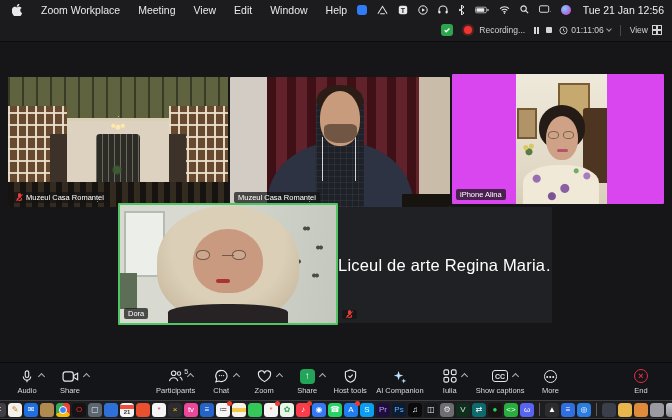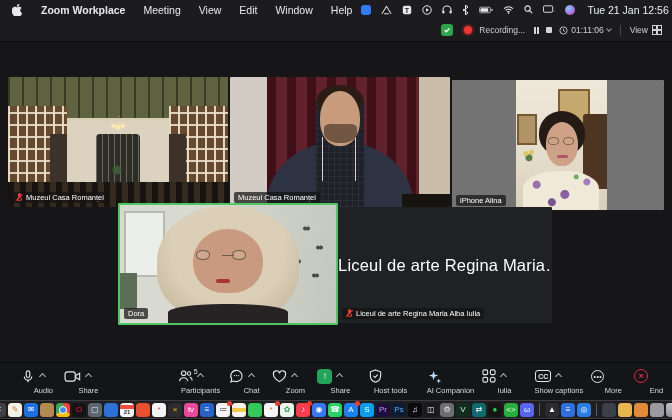--- a/index.html
+++ b/index.html
@@ -3,21 +3,21 @@
 <meta charset="utf-8">
 <style>
   html,body{margin:0;padding:0;background:#000;}
   *{box-sizing:border-box;font-family:"Liberation Sans","DejaVu Sans",sans-serif;}
   .screen{position:relative;width:672px;height:420px;background:#000;overflow:hidden;}
 
   
   .menubar{position:absolute;top:0;left:0;right:0;height:19px;background:#1c1c1e;display:flex;align-items:center;color:#e9e9ea;font-size:10.5px;padding:0 8px;z-index:50;}
   .menubar .apple{margin:0 10px 0 4px;display:flex;align-items:center;}
   .menu-item{padding:0 9px;white-space:nowrap;}
-  .menu-item.app{font-weight:700;}
+  .menu-item.app{font-weight:400;}
   .mb-right{margin-left:auto;display:flex;align-items:center;gap:10px;}
   .st-ic{display:flex;align-items:center;}
   .mb-clock{font-size:10.5px;color:#eceff1;white-space:nowrap;margin-left:2px;}
 
   
   .ztitle{position:absolute;top:19px;left:0;right:0;height:23px;background:#1b1b1d;border-bottom:1px solid #0c0c0d;display:flex;align-items:center;justify-content:flex-end;padding-right:10px;gap:7px;color:#cfd2d6;font-size:8.5px;z-index:40;}
   .shield{width:12px;height:12px;border-radius:3px;background:#2da44e;display:flex;align-items:center;justify-content:center;}
   .recdot{width:8px;height:8px;border-radius:50%;background:#f0352f;box-shadow:0 0 0 2px rgba(240,53,47,.28);margin-left:4px;}
   .pause-g{display:flex;gap:1.5px;margin-left:2px;}
   .pause-g i{display:block;width:1.8px;height:7px;background:#d6d6d6;}
@@ -49,21 +49,21 @@
   .mn-curtain{position:absolute;left:17%;width:69%;top:0;bottom:0;background:repeating-linear-gradient(90deg,rgba(0,0,0,.30) 0 9px,rgba(255,255,255,.05) 9px 20px);}
   .mn-body{position:absolute;left:17%;width:66%;height:50%;bottom:0;background:#2d3342;border-radius:48% 48% 0 0/95% 95% 0 0;}
   .mn-shirt{position:absolute;left:50%;width:22%;height:84%;bottom:0;transform:translateX(-50%);background:#1e2127;background-image:repeating-linear-gradient(0deg,rgba(255,255,255,.05) 0 1px,transparent 1px 6px),repeating-linear-gradient(90deg,rgba(255,255,255,.05) 0 1px,transparent 1px 6px);}
   .mn-wire{position:absolute;top:46%;width:1px;height:34%;background:rgba(245,245,245,.85);}
   .mn-face{position:absolute;left:41%;top:11%;width:18%;height:42%;background:#c89b7d;border-radius:50% 50% 46% 46%;}
   .mn-hair{position:absolute;left:39.5%;top:6%;width:21%;height:22%;background:#2b1d15;border-radius:50% 50% 42% 42%;}
   .mn-beard{position:absolute;left:42.5%;top:36%;width:15%;height:15%;background:rgba(43,29,21,.55);border-radius:20% 20% 50% 50%;}
   .mn-desk{position:absolute;right:0;bottom:0;width:22%;height:10%;background:#17130f;}
 
   
-  .t-alina{left:452px;top:38px;width:212px;height:130px;background:#737373;}
+  .t-alina{left:452px;top:32px;width:212px;height:130px;background:#d946ef;}
   .al-strip{position:absolute;left:30%;width:43%;top:0;bottom:0;background:linear-gradient(180deg,#efe9db,#e2dac7 70%,#d8cfba);}
   .al-f1{position:absolute;left:46%;top:7%;width:36%;height:27%;background:#c5a96e;border:2px solid #7c5c32;}
   .al-f2{position:absolute;left:2%;top:26%;width:22%;height:24%;background:#b09468;border:2px solid #755834;}
   .al-furn{position:absolute;right:0;top:26%;width:26%;height:58%;background:#4d3522;border-radius:3px 0 0 0;}
   .al-flower{position:absolute;left:6%;top:52%;width:16px;height:14px;background:radial-gradient(circle at 30% 40%,#d9c85e 0 2px,transparent 3px),radial-gradient(circle at 65% 30%,#d9c85e 0 2px,transparent 3px),radial-gradient(circle at 50% 70%,#5c7a42 0 3px,transparent 4px);}
   .al-hair{position:absolute;left:26%;top:24%;width:50%;height:34%;background:#241a16;border-radius:50% 50% 44% 44%;}
   .al-face{position:absolute;left:33%;top:32%;width:35%;height:34%;background:#cfa287;border-radius:50% 50% 46% 46%;}
   .al-gl{position:absolute;top:44%;width:11px;height:8px;border:1px solid #77664f;border-radius:45%;}
   .al-gl.g1{left:36%;} .al-gl.g2{left:52%;}
   .al-lip{position:absolute;left:45%;top:58%;width:11px;height:3px;background:#b2556a;border-radius:2px;}
@@ -89,21 +89,21 @@
   
   .micmute{position:relative;width:7px;height:9px;flex:0 0 auto;}
   .micmute::before{content:"";position:absolute;left:2px;top:0;width:3px;height:5px;border-radius:2px;background:#e63b3b;}
   .micmute::after{content:"";position:absolute;left:-1px;top:4px;width:9px;height:1.2px;background:#e63b3b;transform:rotate(-45deg);}
   .micmute .stand{position:absolute;left:1px;top:5px;width:5px;height:2.5px;border:1px solid #e63b3b;border-top:none;border-radius:0 0 4px 4px;}
 
   
   .toolbar{position:absolute;left:0;right:0;top:362px;height:38px;background:#141518;border-top:1px solid #0a0a0b;display:flex;align-items:center;padding:0 10px;gap:9px;z-index:30;}
   .tb-item{display:flex;flex-direction:column;align-items:center;justify-content:center;gap:2px;color:#dfe3e8;min-width:34px;cursor:default;}
   .tb-ic{position:relative;height:16px;display:flex;align-items:center;justify-content:center;gap:2px;}
-  .tb-label{font-size:7.5px;white-space:nowrap;color:#d6dade;margin-left:31px;}
+  .tb-label{font-size:7.5px;white-space:nowrap;color:#d6dade;}
   .caret{width:5px;height:5px;border-left:1.3px solid #aeb3ba;border-top:1.3px solid #aeb3ba;transform:rotate(45deg);position:absolute;right:-10px;top:6px;}
   .tb-count{font-size:7px;color:#dfe3e8;margin-left:1px;position:absolute;right:-5px;top:0;}
   .tb-participants{margin-left:60px;}
   .tb-record{margin-left:10px;}
   .tb-end{margin-left:auto;margin-right:4px;}
   .share-chip{width:15px;height:15px;border-radius:4px;background:#23a559;display:flex;align-items:center;justify-content:center;color:#fff;font-size:10px;line-height:1;}
   .recbox{width:13px;height:13px;border:1.4px solid #e4e6e9;border-radius:3px;display:flex;align-items:center;justify-content:center;gap:1.5px;}
   .recbox i{display:block;width:1.6px;height:6px;background:#e4e6e9;}
   .recbox .sq{width:5.5px;height:5.5px;background:#e4e6e9;border-radius:1px;}
   .ccbox{width:16px;height:12px;border:1.3px solid #e4e6e9;border-radius:3px;color:#e4e6e9;font-size:7px;font-weight:700;display:flex;align-items:center;justify-content:center;}
@@ -307,21 +307,20 @@
         <span>Dora</span>
       </div>
     </div>
 
     <div class="tile t-liceul">
       <div class="liceul-big">Liceul de arte Regina Maria…</div>
       <div class="vlabel">
         <span class="micmute">
             <span class="stand"></span>
           </span>
-        <span>Liceul de arte Regina Maria Alba Iulia</span>
       </div>
     </div>
 
   </div>
 
   <div class="toolbar" id="toolbar">
       <div class="tb-item tb-audio">
         <div class="tb-ic">
           <svg width="14" height="15" viewBox="0 0 16 16">
             <rect x="6" y="1.5" width="4" height="7.5" rx="2" fill="none" stroke="#e4e6e9" stroke-width="1.3"></rect>

